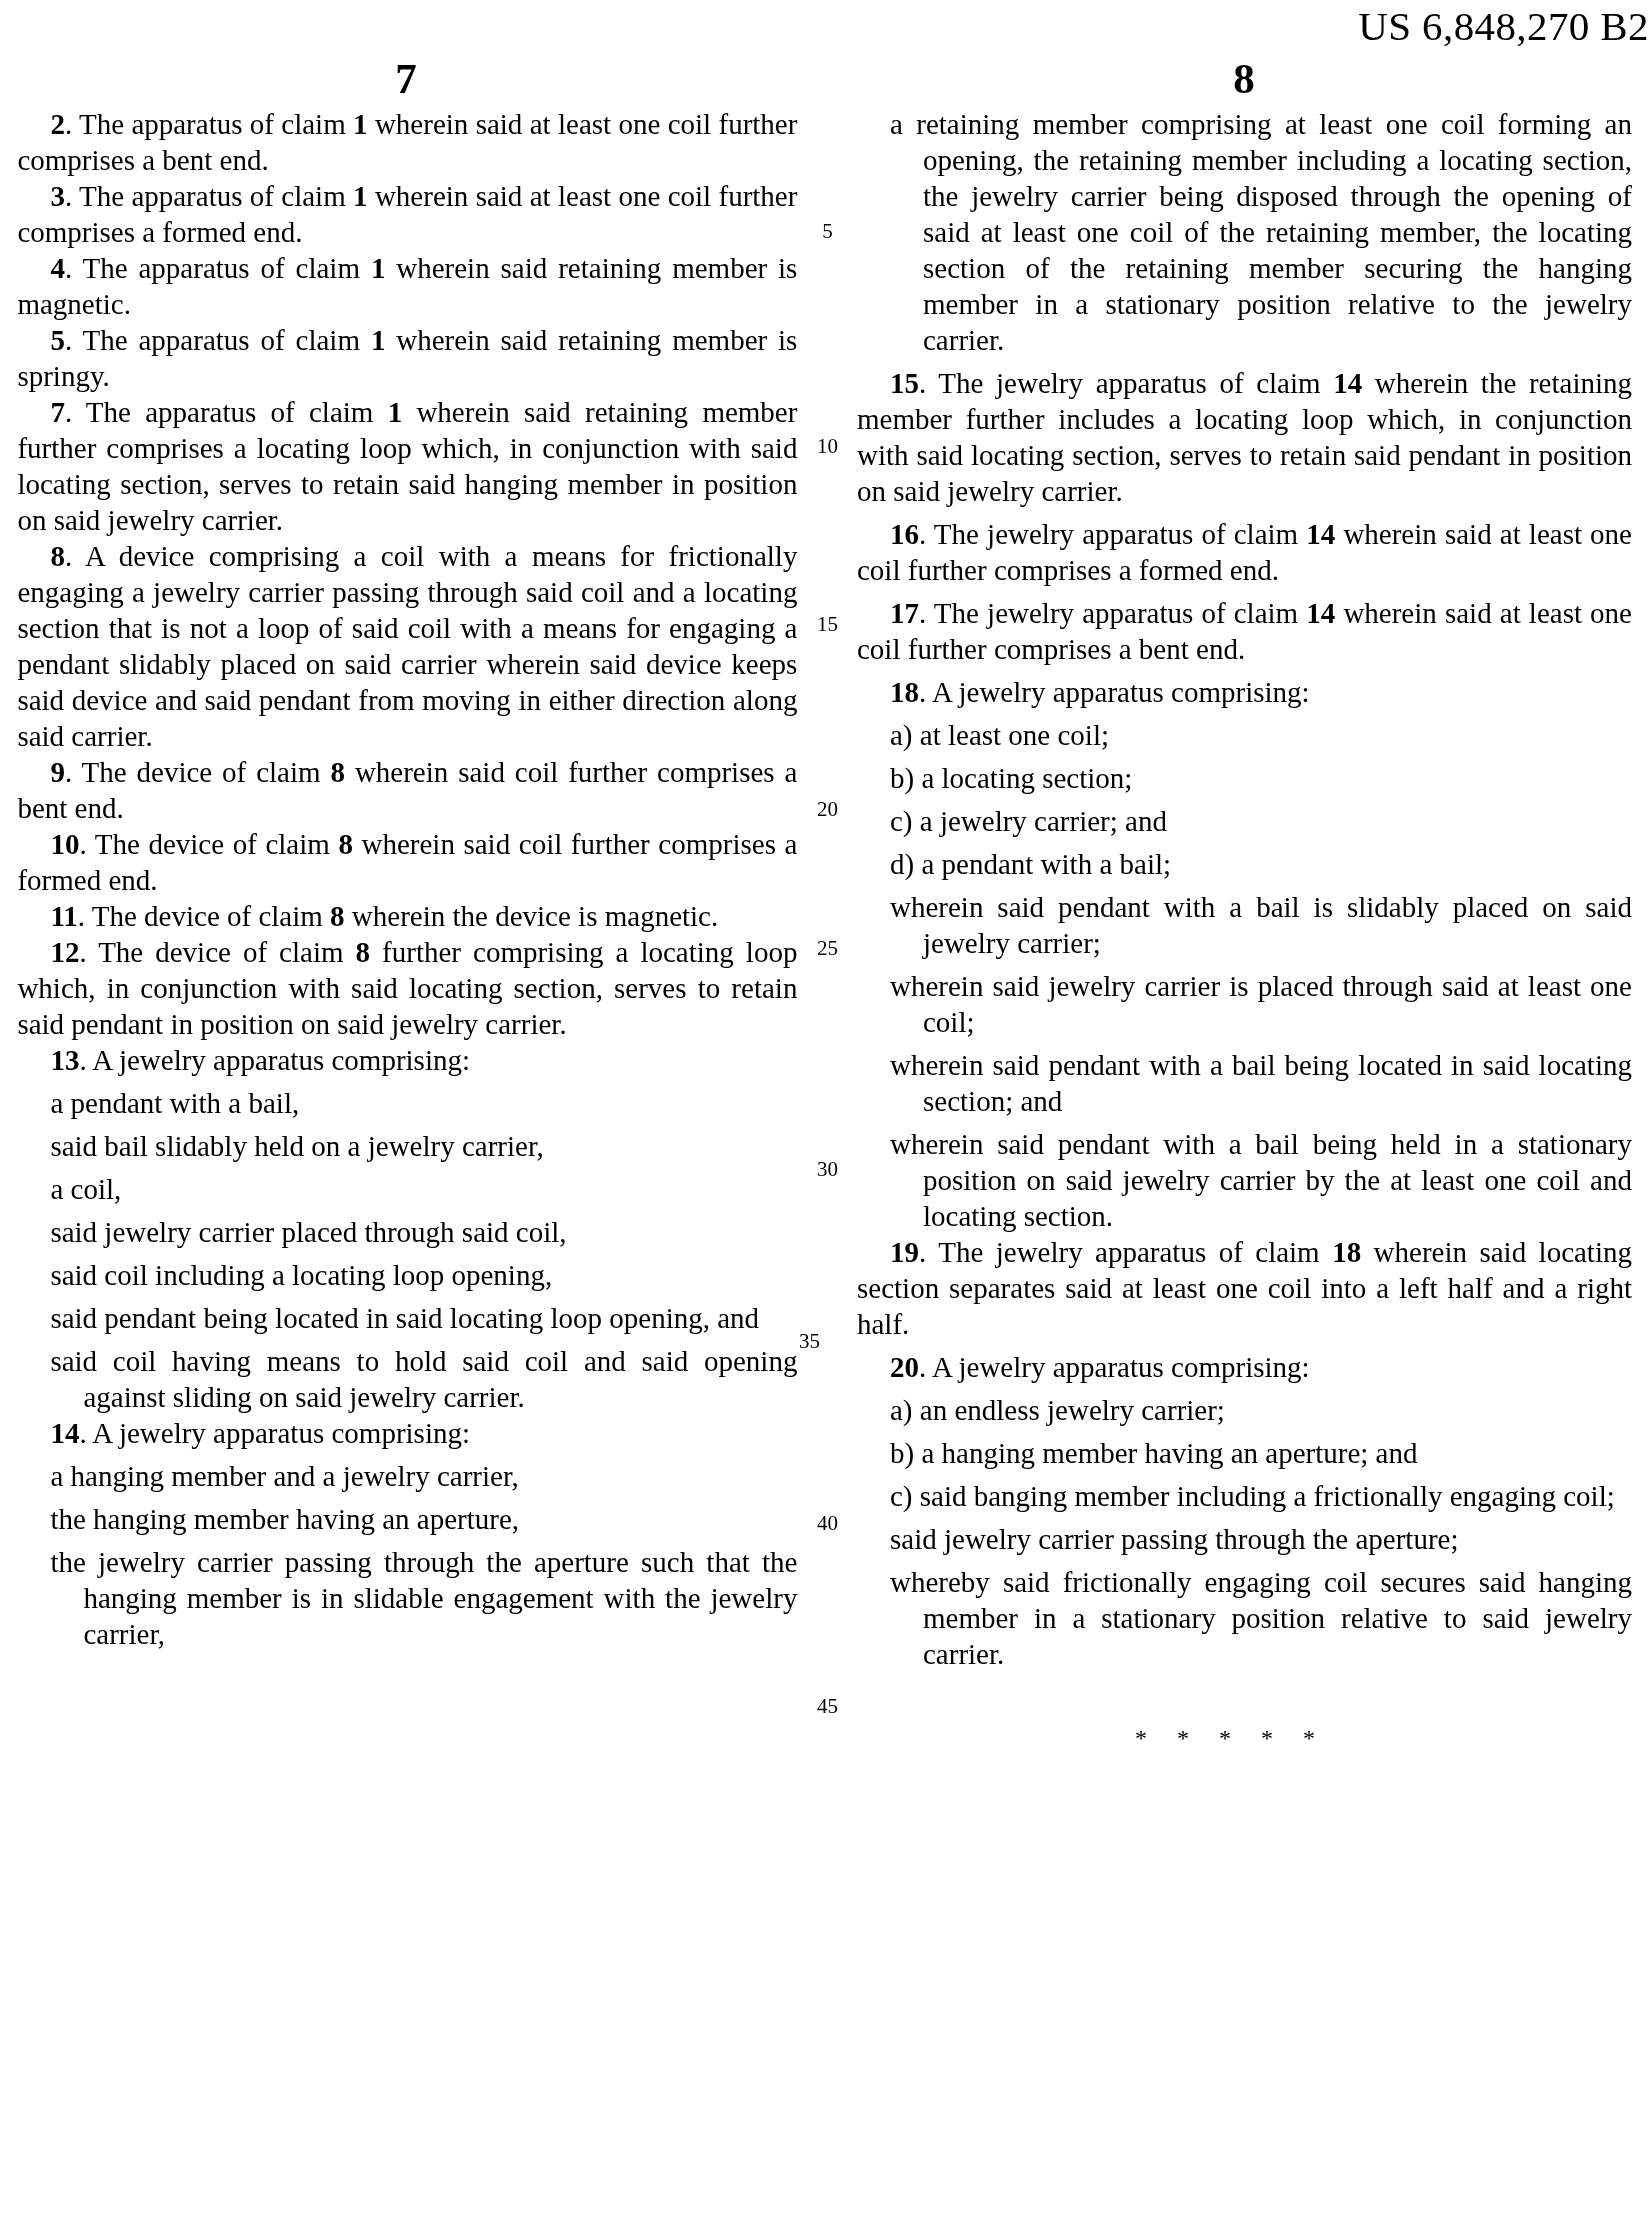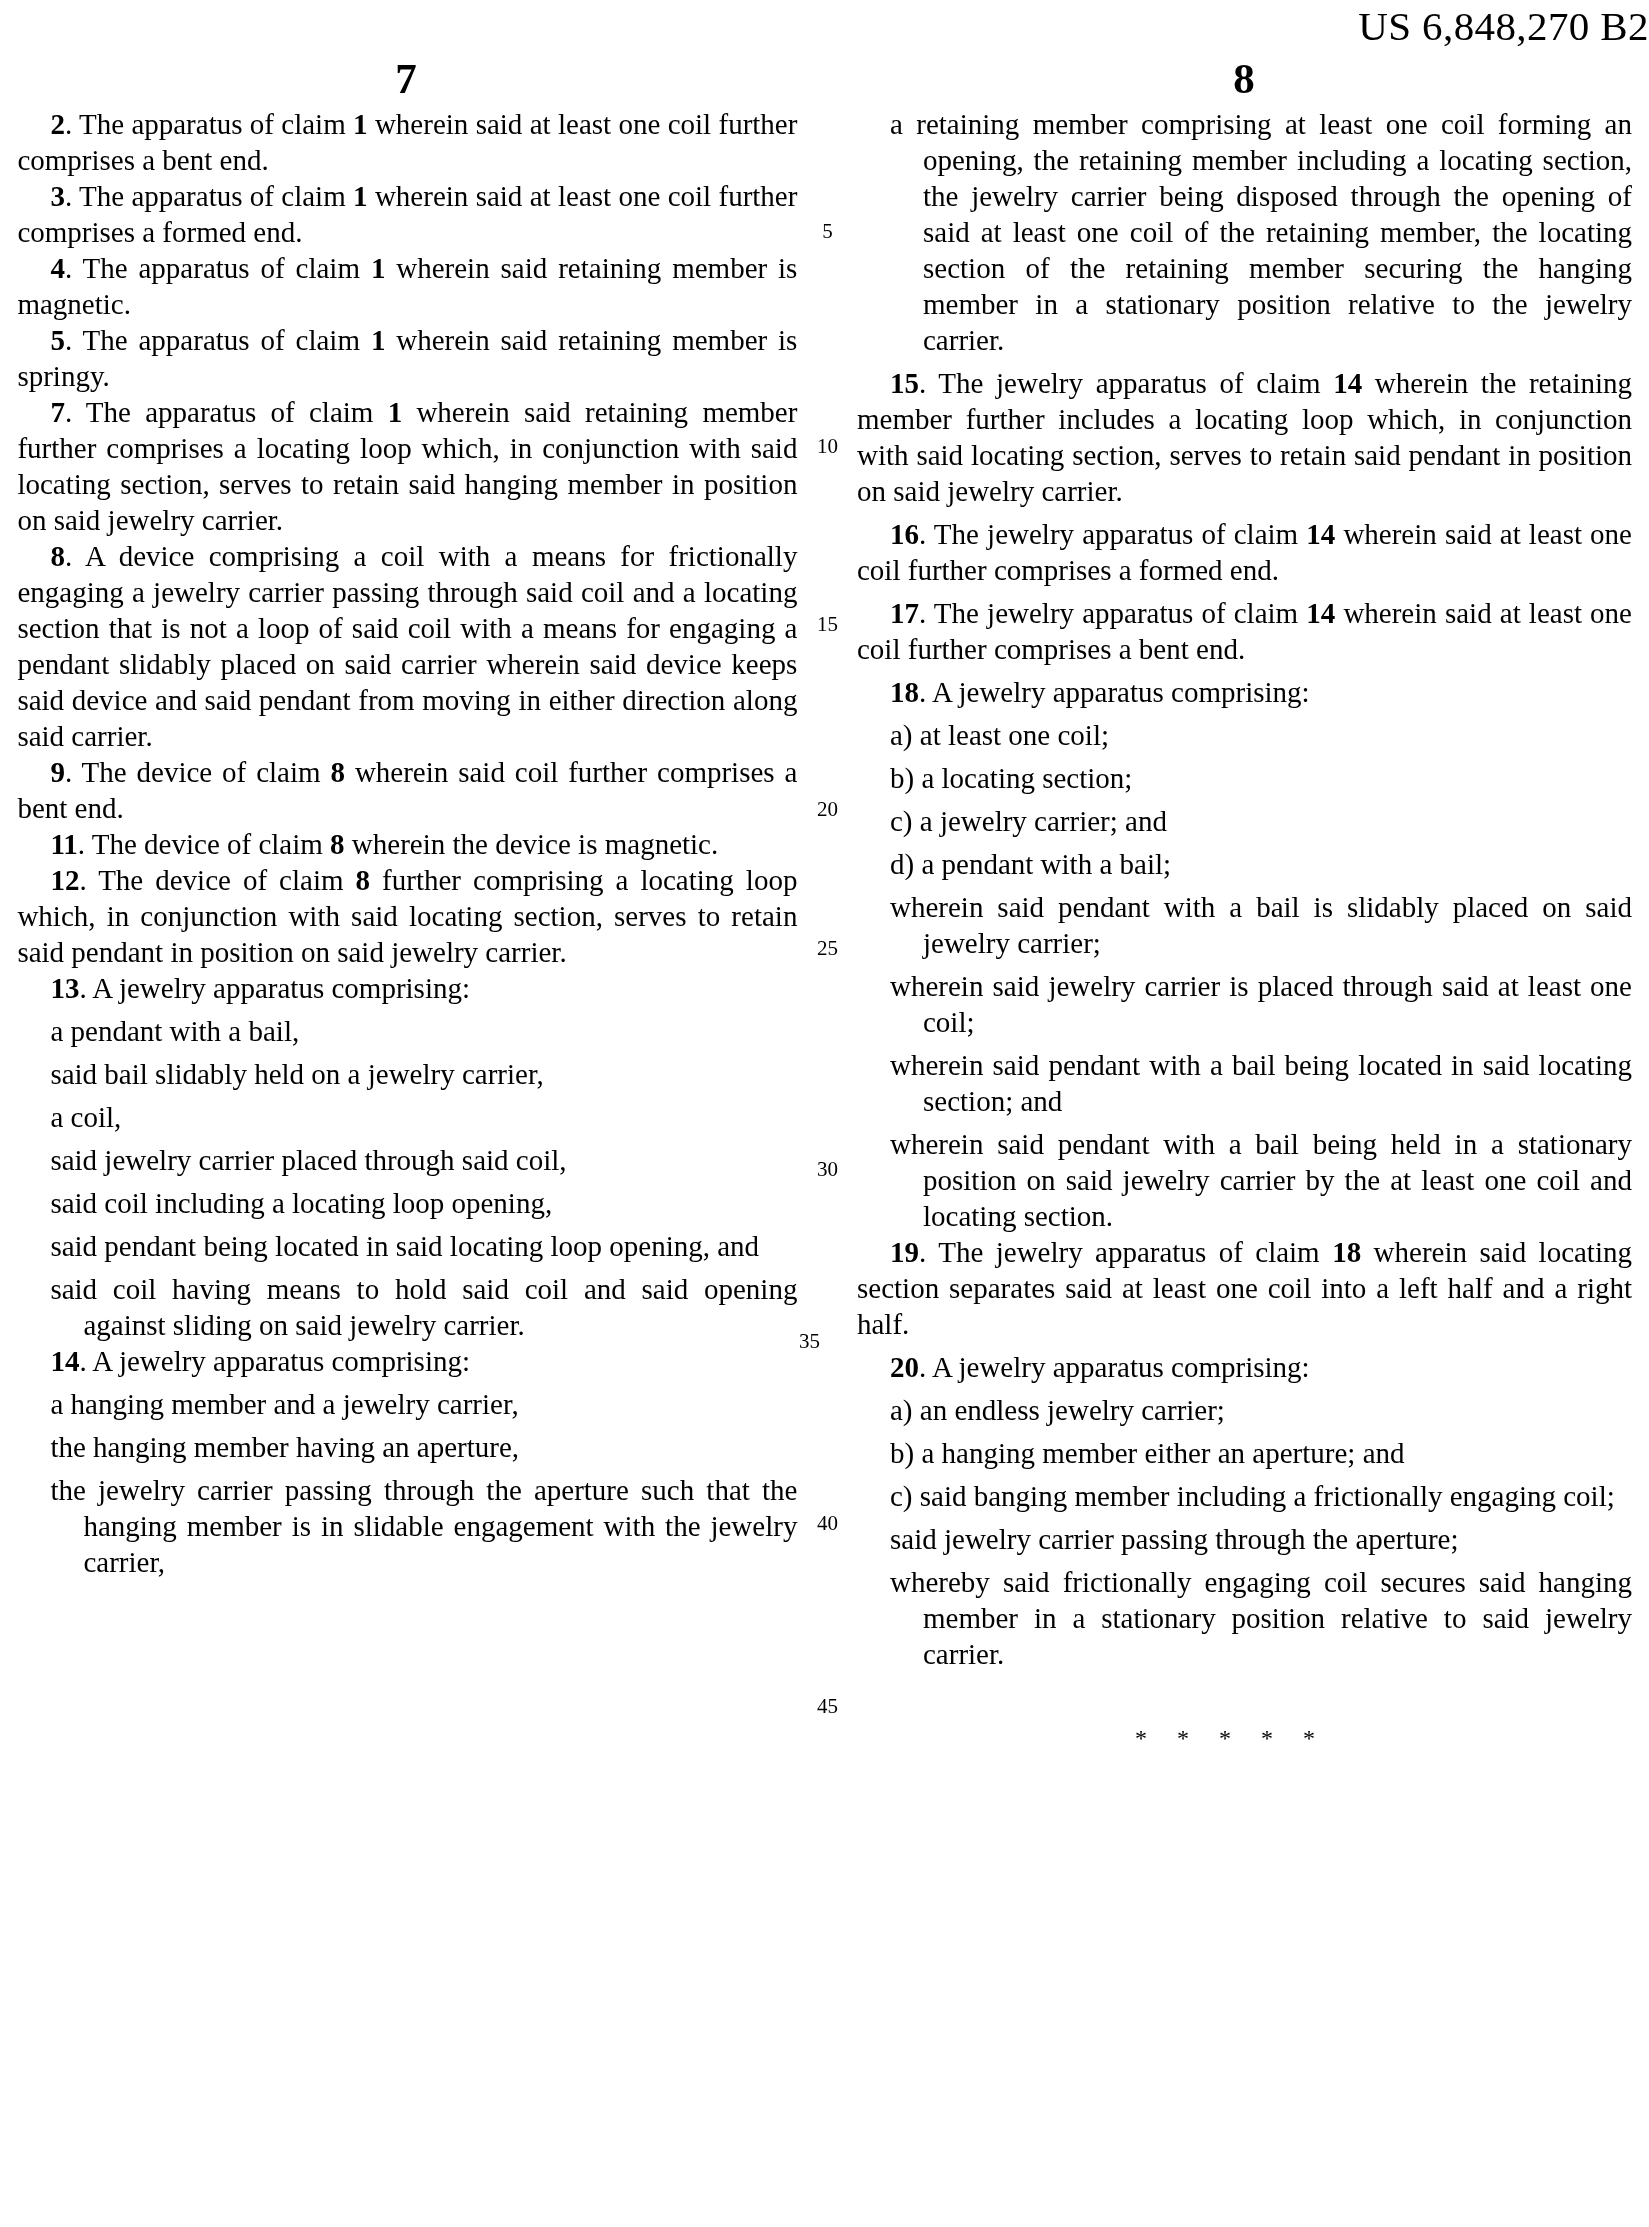--- a/index.html
+++ b/index.html
@@ -41,20 +41,21 @@
 <div class="colnum" style="left:1218px;">8</div>
 
 <div class="col left">
   <p class="p"><b>2</b><span>. The apparatus of claim </span><b>1</b><span> wherein said at least one coil further comprises a bent end.</span></p>
   <p class="p"><b>3</b><span>. The apparatus of claim </span><b>1</b><span> wherein said at least one coil further comprises a formed end.</span></p>
   <p class="p"><b>4</b><span>. The apparatus of claim </span><b>1</b><span> wherein said retaining member is magnetic.</span></p>
   <p class="p"><b>5</b><span>. The apparatus of claim </span><b>1</b><span> wherein said retaining member is springy.</span></p>
   <p class="p"><b>7</b><span>. The apparatus of claim </span><b>1</b><span> wherein said retaining member further comprises a locating loop which, in conjunction with said locating section, serves to retain said hanging member in position on said jewelry carrier.</span></p>
   <p class="p"><b>8</b><span>. A device comprising a coil with a means for frictionally engaging a jewelry carrier passing through said coil and a locating section that is not a loop of said coil with a means for engaging a pendant slidably placed on said carrier wherein said device keeps said device and said pendant from moving in either direction along said carrier.</span></p>
   <p class="p"><b>9</b><span>. The device of claim </span><b>8</b><span> wherein said coil further comprises a bent end.</span></p>
+  <p class="p"><b>10</b><span>. The device of claim </span><b>8</b><span> wherein said coil further comprises a formed end.</span></p>
   <p class="p"><b>11</b><span>. The device of claim </span><b>8</b><span> wherein the device is magnetic.</span></p>
   <p class="p"><b>12</b><span>. The device of claim </span><b>8</b><span> further comprising a locating loop which, in conjunction with said locating section, serves to retain said pendant in position on said jewelry carrier.</span></p>
   <p class="p"><b>13</b><span>. A jewelry apparatus comprising:</span></p>
   <p class="hang gap">a pendant with a bail,</p>
   <p class="hang gap">said bail slidably held on a jewelry carrier,</p>
   <p class="hang gap">a coil,</p>
   <p class="hang gap">said jewelry carrier placed through said coil,</p>
   <p class="hang gap">said coil including a locating loop opening,</p>
   <p class="hang gap">said pendant being located in said locating loop opening, and</p>
   <p class="hang gap">said coil having means to hold said coil and said opening against sliding on said jewelry carrier.</p>
@@ -84,20 +85,20 @@
   <p class="hang gap">b) a locating section;</p>
   <p class="hang gap">c) a jewelry carrier; and</p>
   <p class="hang gap">d) a pendant with a bail;</p>
   <p class="hang gap">wherein said pendant with a bail is slidably placed on said jewelry carrier;</p>
   <p class="hang gap">wherein said jewelry carrier is placed through said at least one coil;</p>
   <p class="hang gap">wherein said pendant with a bail being located in said locating section; and</p>
   <p class="hang gap">wherein said pendant with a bail being held in a stationary position on said jewelry carrier by the at least one coil and locating section.</p>
   <p class="p"><b>19</b><span>. The jewelry apparatus of claim </span><b>18</b><span> wherein said locating section separates said at least one coil into a left half and a right half.</span></p>
   <p class="p gap"><b>20</b><span>. A jewelry apparatus comprising:</span></p>
   <p class="hang gap">a) an endless jewelry carrier;</p>
-  <p class="hang gap">b) a hanging member either an aperture; and</p>
+  <p class="hang gap">b) a hanging member having an aperture; and</p>
   <p class="hang gap">c) said banging member including a frictionally engaging coil;</p>
   <p class="hang gap">said jewelry carrier passing through the aperture;</p>
   <p class="hang gap">whereby said frictionally engaging coil secures said hanging member in a stationary position relative to said jewelry carrier.</p>
 </div>
 
 <div class="stars">* * * * *</div>
 
 
 </body></html>

